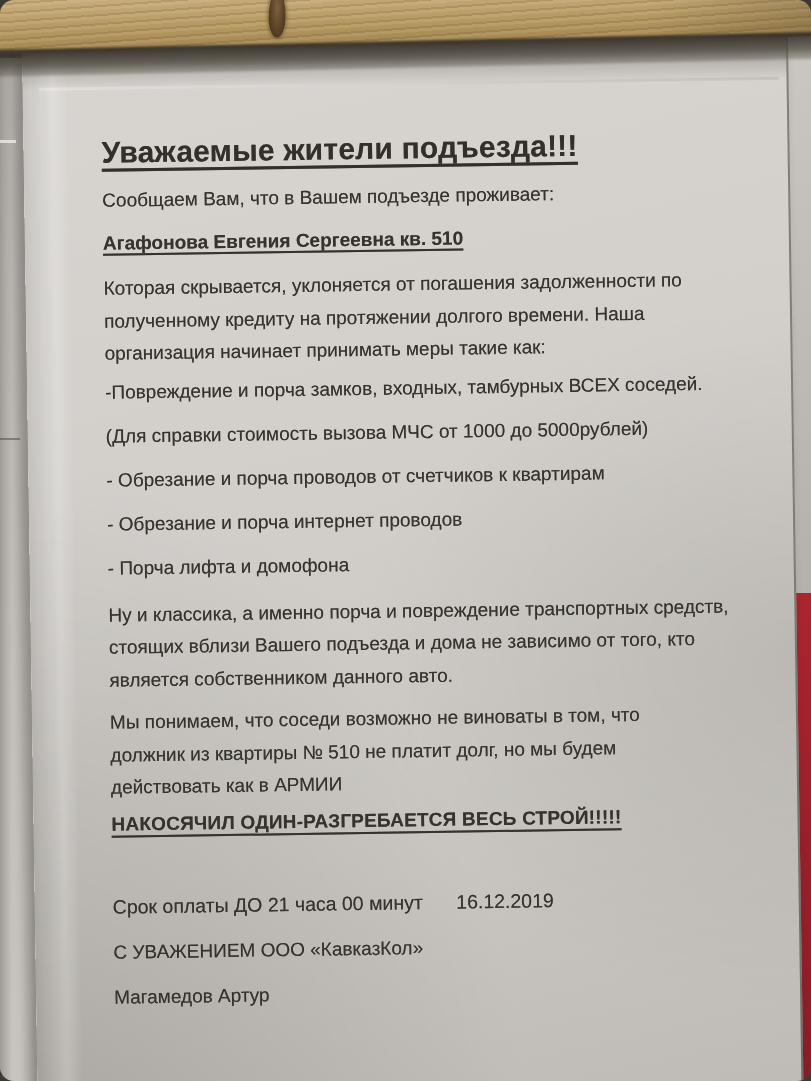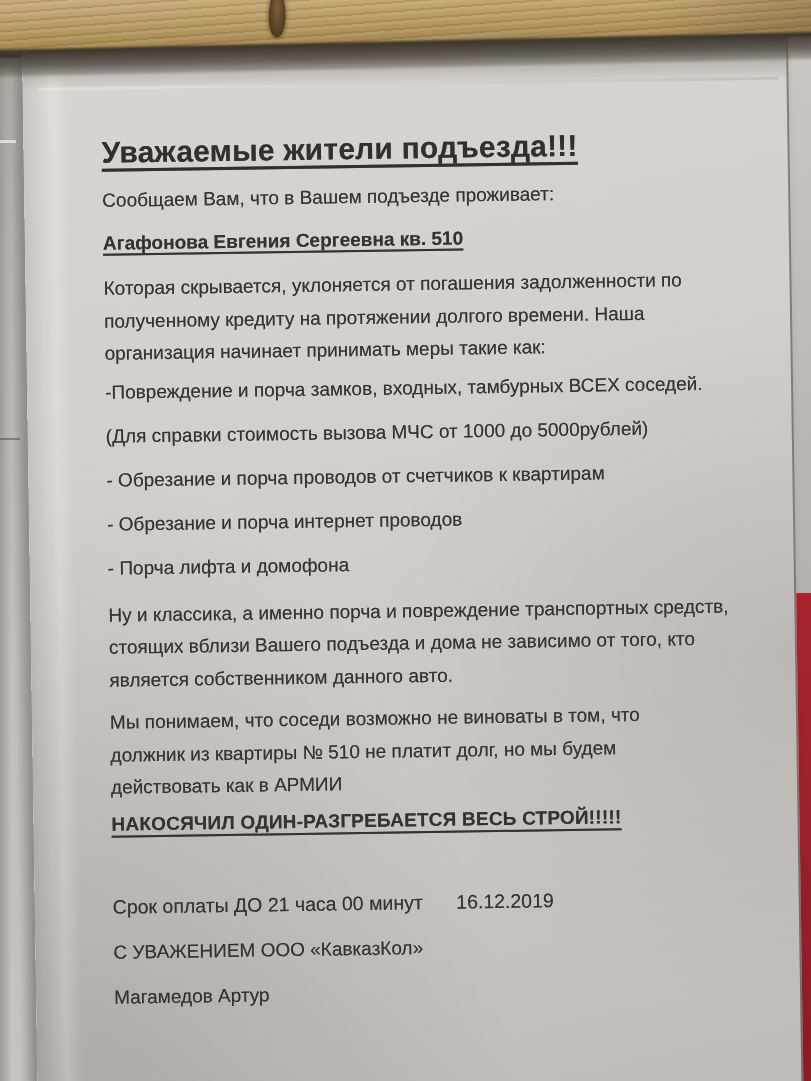--- a/index.html
+++ b/index.html
@@ -1,19 +1,20 @@
 <!DOCTYPE html>
 <html><head>
 <meta charset="utf-8">
 <style>
   html,body { margin:0; padding:0; background:#3c3833; }
   .scene {
     position:relative; width:811px; height:1081px; overflow:hidden;
     background:#5a544c;
     font-family:"Liberation Sans", sans-serif;
+    border-radius:14px;
   }
   
   .sheet-left {
     position:absolute; left:0; top:58px; width:54px; height:1023px;
     background:linear-gradient(90deg,#9e9a94 0%,#c7c4bf 22%,#d6d3ce 55%,#c8c5c0 100%);
   }
   
   .wall-right {
     position:absolute; right:0; top:24px; width:28px; height:578px;
     background:linear-gradient(180deg,#cbc8c3 0%,#b4b0ab 100%);

